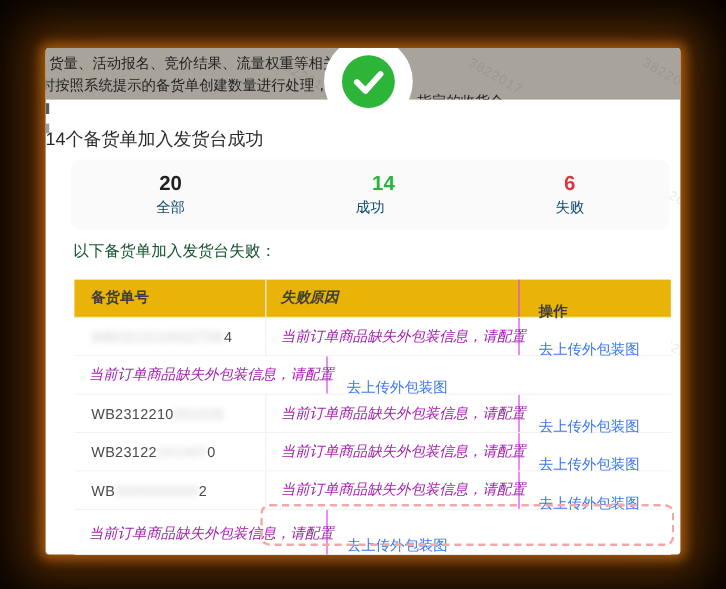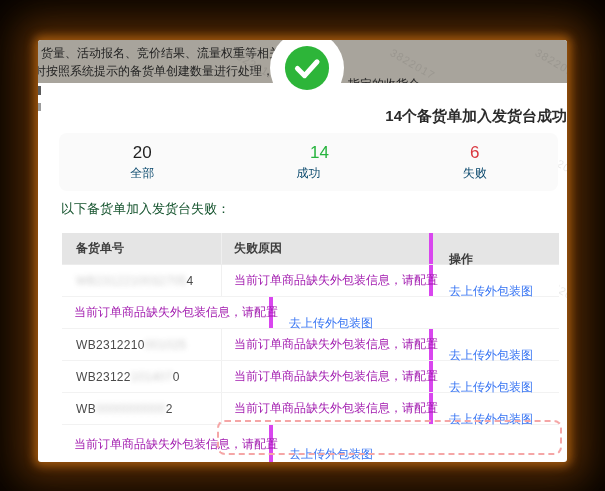--- a/index.html
+++ b/index.html
@@ -31,44 +31,44 @@
     transform:rotate(30deg);z-index:2;pointer-events:none;white-space:nowrap;
   }
   
   .ring{
     position:absolute;left:232px;top:-9px;width:74px;height:74px;
     background:#fff;border-radius:50%;z-index:3;
   }
   .check-circle{position:absolute;left:246px;top:5px;width:46px;height:46px;z-index:4;}
   
   .title{
-    position:absolute;left:0;top:67px;width:100%;text-align:right;
-    font-size:15px;font-weight:bold;color:#2b2b2b;z-index:5;
+    position:absolute;left:0;top:67px;width:100%;text-align:left;
+    font-size:15px;font-weight:normal;color:#2b2b2b;z-index:5;
   }
   .stats{
     position:absolute;left:21px;top:93px;width:499px;height:58px;
     background:#fafafa;border-radius:8px;display:flex;z-index:5;
   }
   .stat{flex:1;display:flex;flex-direction:column;align-items:center;justify-content:center;}
-  .stat .num{font-size:17px;font-weight:normal;line-height:20px;}
+  .stat .num{font-size:17px;font-weight:bold;line-height:20px;}
   .stat .lbl{font-size:12px;color:#0c4a6e;margin-top:2px;}
   .num-all{color:#1f1f1f;}
   .num-ok{color:#27b43e;margin-left:22px;}
   .num-fail{color:#d9363e;}
   .fail-heading{
     position:absolute;left:23px;top:160px;font-size:13px;color:#14532d;z-index:5;
   }
   
   .table{
     position:absolute;left:24px;top:193px;width:497px;z-index:5;background:#fff;
   }
   .tr{display:flex;align-items:center;height:31px;border-bottom:1px solid #f2f2f2;background:#fff;}
-  .thead{background:#e5e5e5;border-bottom:1px solid #ececec;font-weight:bold;color:#3d3d3d;}
+  .thead{background:#eab308;border-bottom:1px solid #ececec;font-weight:bold;color:#3d3d3d;}
   .c1{width:160px;padding-left:14px;box-sizing:border-box;border-right:1px solid #f0f0f0;align-self:stretch;display:flex;align-items:center;}
-  .c2{width:211px;padding-left:12px;box-sizing:border-box;border-right:4px solid #d946ef;align-self:stretch;display:flex;align-items:center;}
+  .c2{width:211px;padding-left:12px;box-sizing:border-box;border-right:1px solid #d946ef;align-self:stretch;display:flex;align-items:center;font-style:italic;}
   .c3{flex:1;padding-left:16px;box-sizing:border-box;display:flex;align-items:center;margin-top:21px;}
   .tr{font-size:12px;}
   .order-id{color:#4a4a4a;letter-spacing:.3px;white-space:nowrap;}
   .masked{color:#8f8f8f;filter:blur(2.6px);opacity:.45;}
   .reason{color:#a21caf;white-space:nowrap;}
   .action-link{color:#3875f3;white-space:nowrap;cursor:pointer;text-decoration:none;}
   .tr-last{height:38px;border-bottom:none;position:relative;}
   .dashed-box{
     position:absolute;left:155px;top:187px;width:341px;height:31px;
     border:2px dashed #f5a6a6;border-radius:8px;z-index:6;pointer-events:none;

